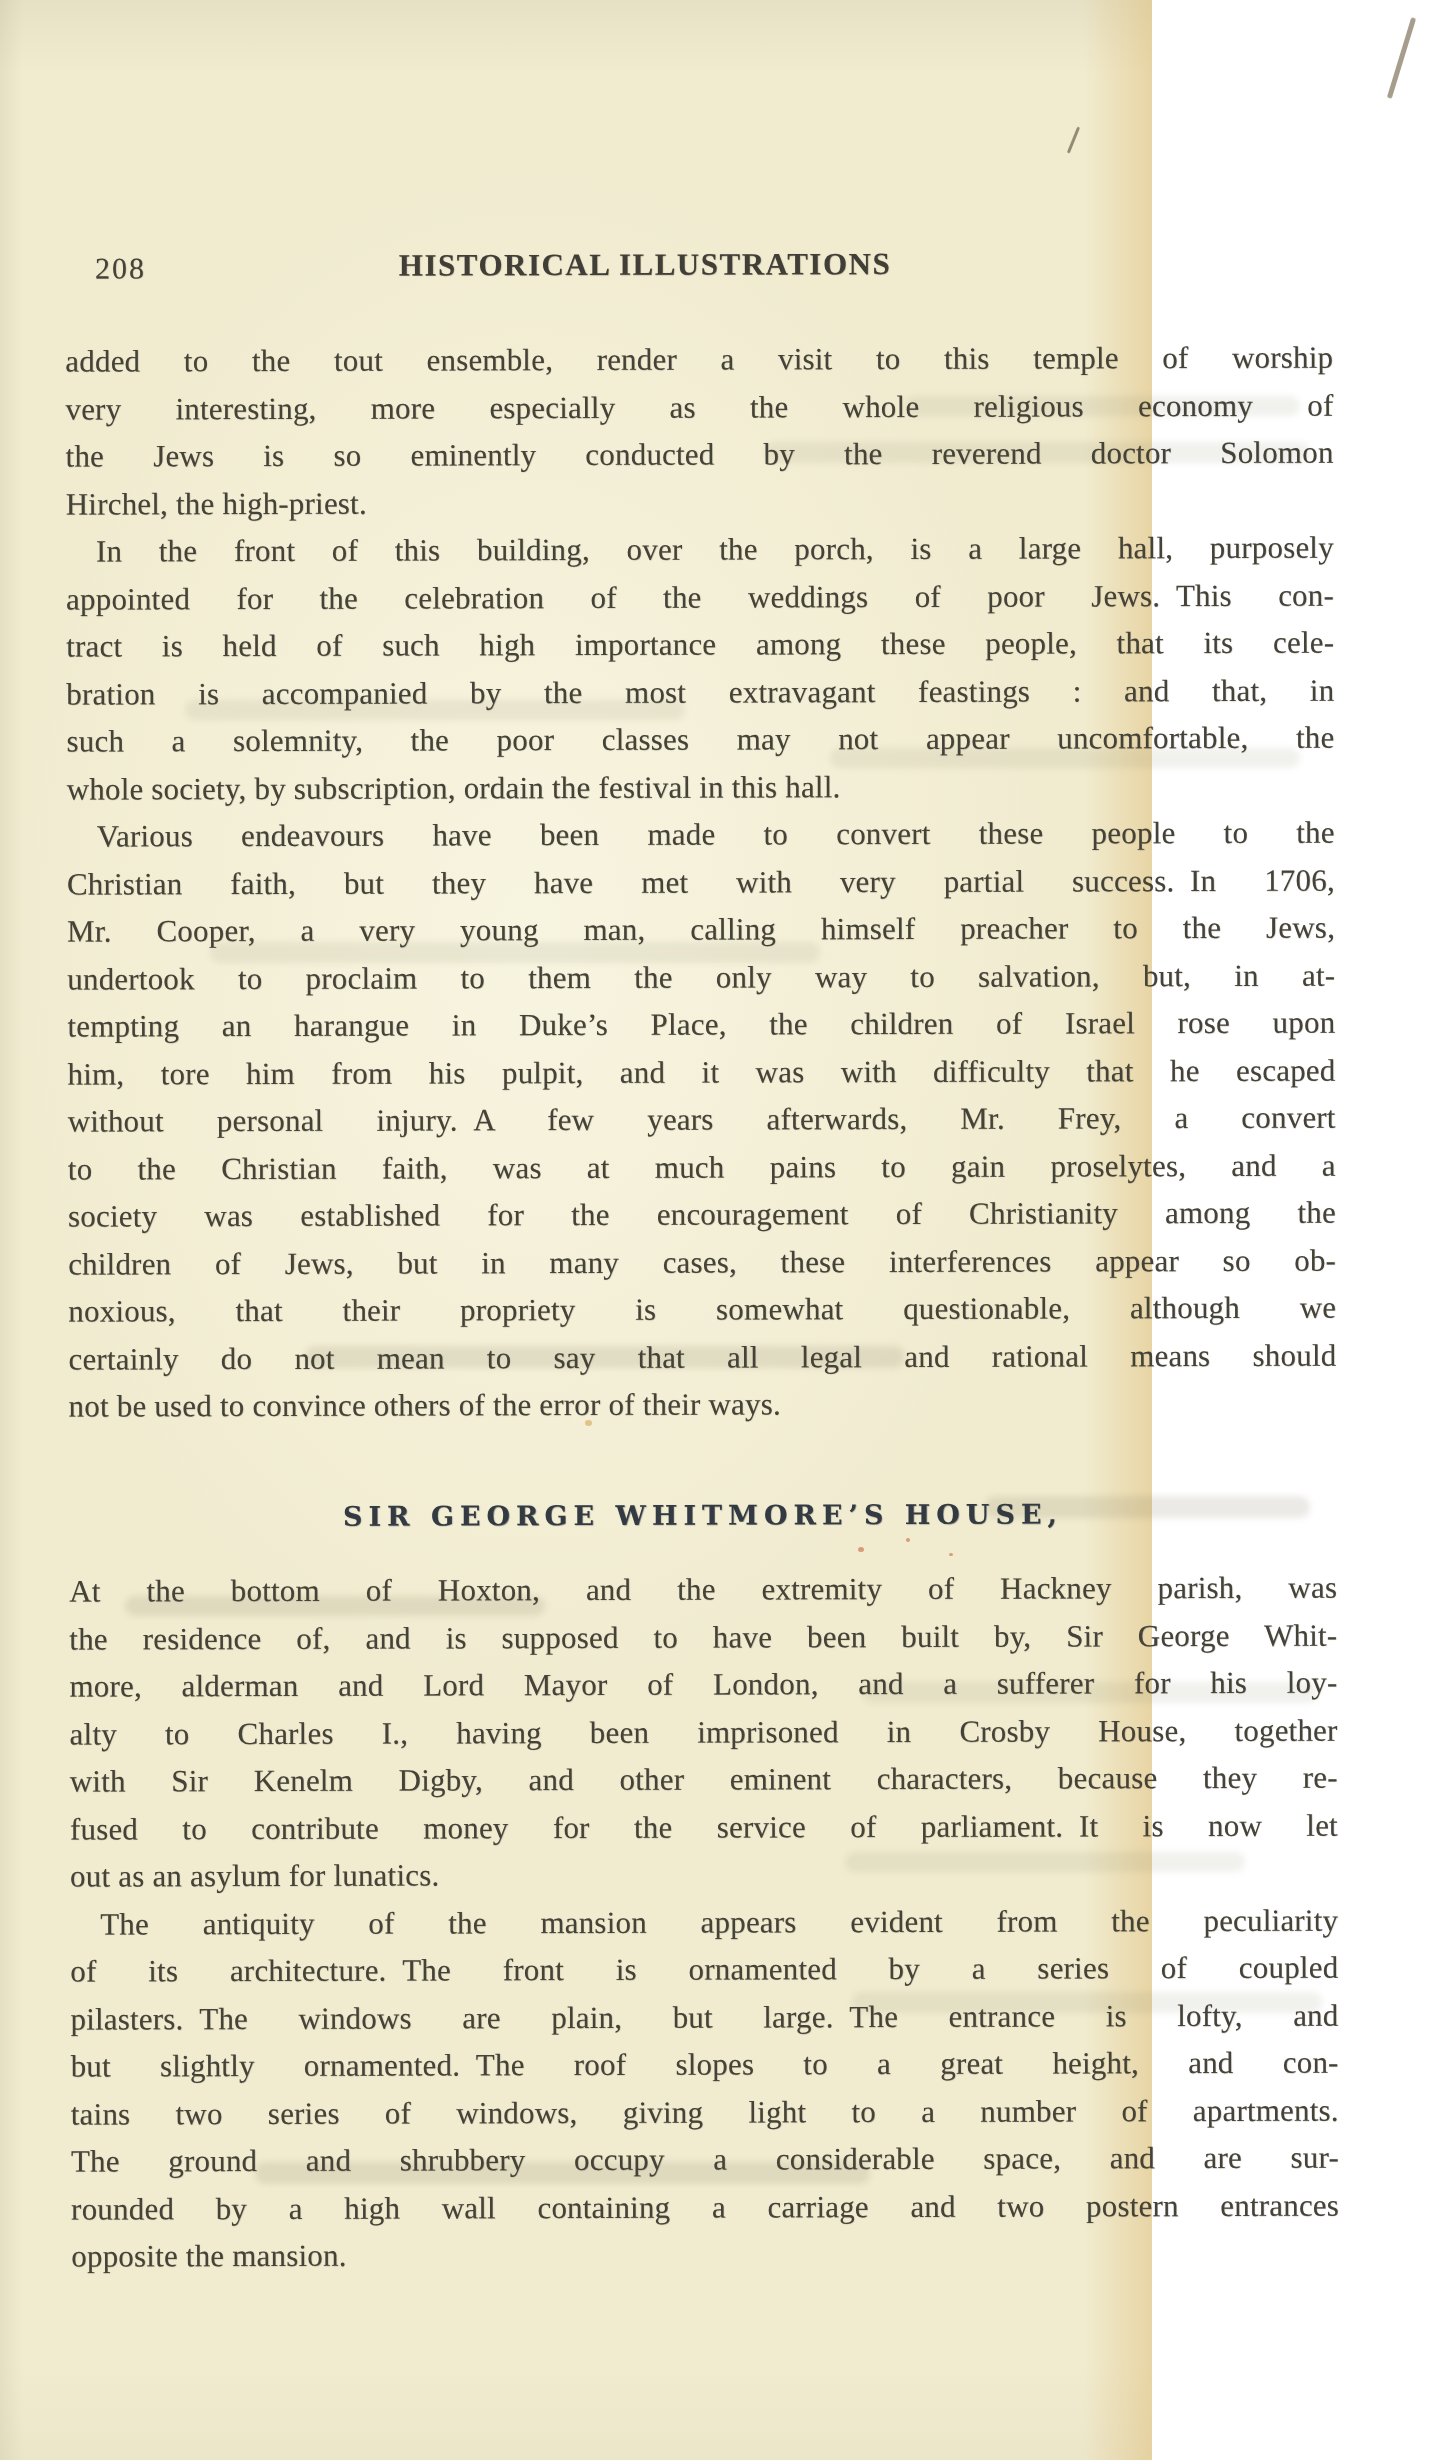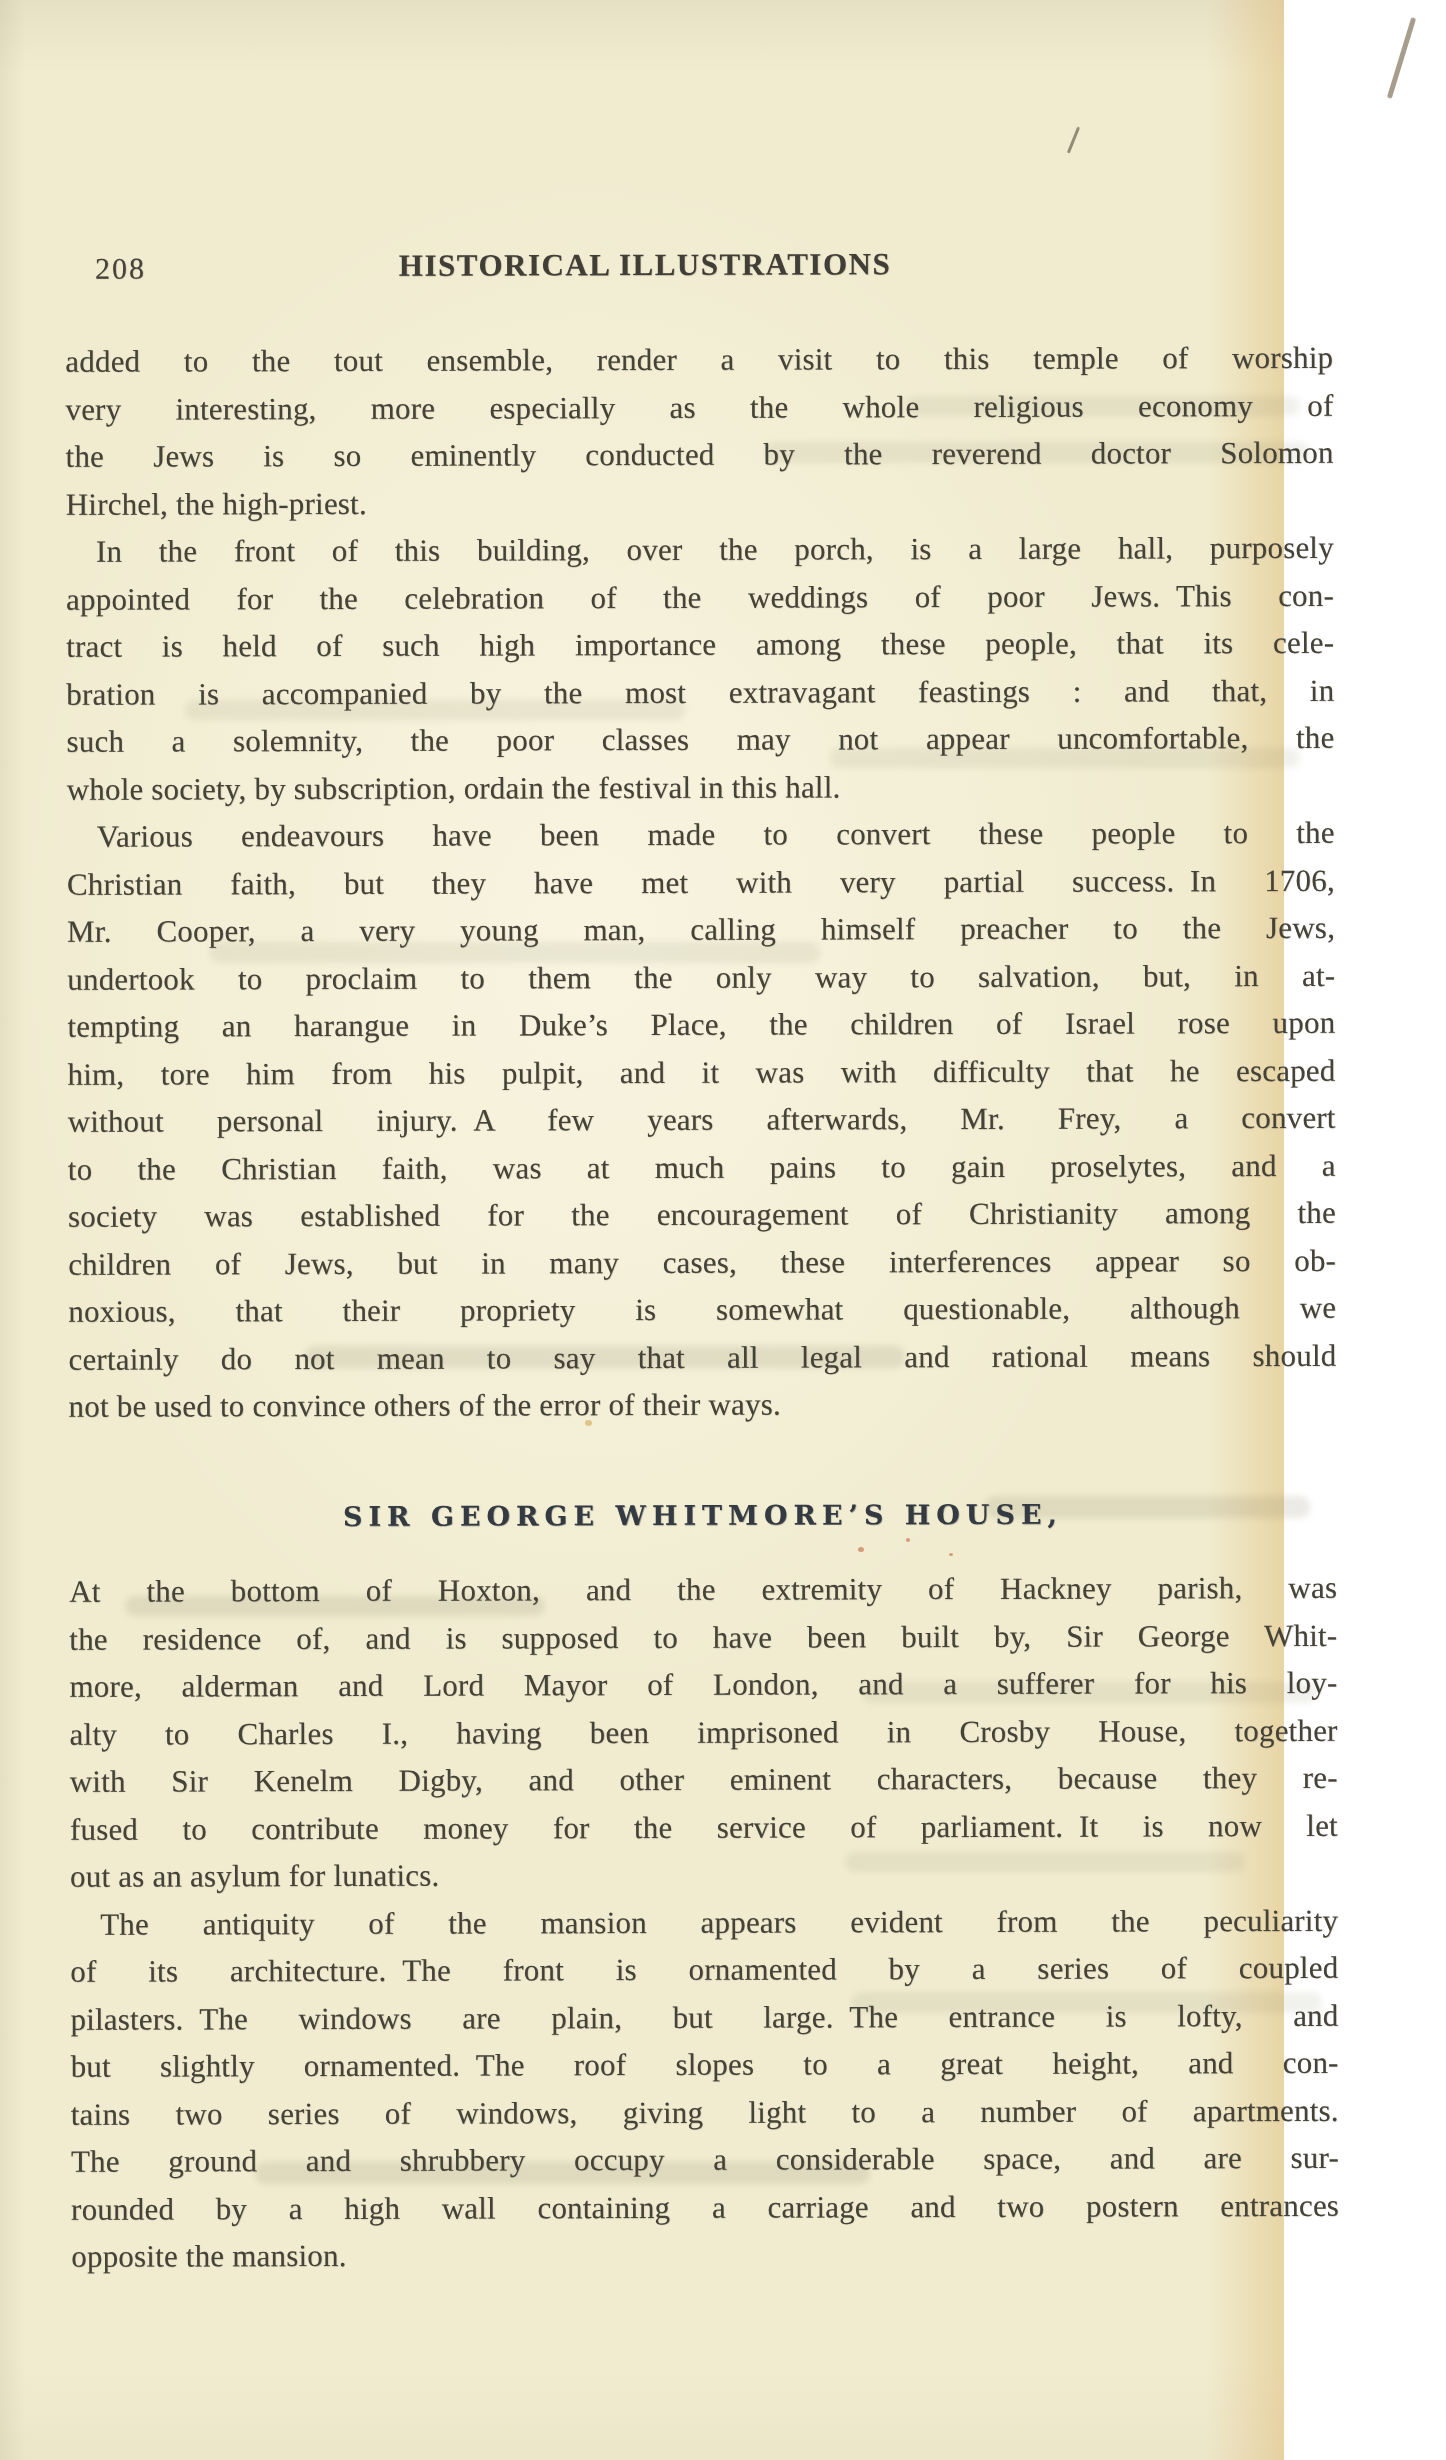--- a/index.html
+++ b/index.html
@@ -3,21 +3,21 @@
 <meta charset="utf-8">
 <style>
   html, body { margin: 0; padding: 0; }
   body {
     width: 1446px; height: 2460px;
     overflow: hidden;
     font-family: "Liberation Serif", serif;
   }
   .page {
     position: relative;
-    width: 1284px; height: 2460px;
+    width: 1152px; height: 2460px;
     background:
       linear-gradient(to right, rgba(120,110,85,0.10) 0%, rgba(120,110,85,0.0) 2%),
       linear-gradient(to left, rgba(219,180,104,0.42) 0%, rgba(219,180,104,0.0) 6%),
       linear-gradient(to bottom, rgba(180,170,140,0.18) 0%, rgba(180,170,140,0.0) 3%),
       linear-gradient(to top, rgba(200,185,150,0.12) 0%, rgba(200,185,150,0.0) 4%),
       radial-gradient(ellipse 65% 45% at 46% 38%, rgba(253,251,238,0.55), rgba(253,251,238,0.0) 70%),
       #f1ecd0;
   }
   .content-rotor { position:absolute; inset:0; transform: rotate(-0.18deg); }
 

